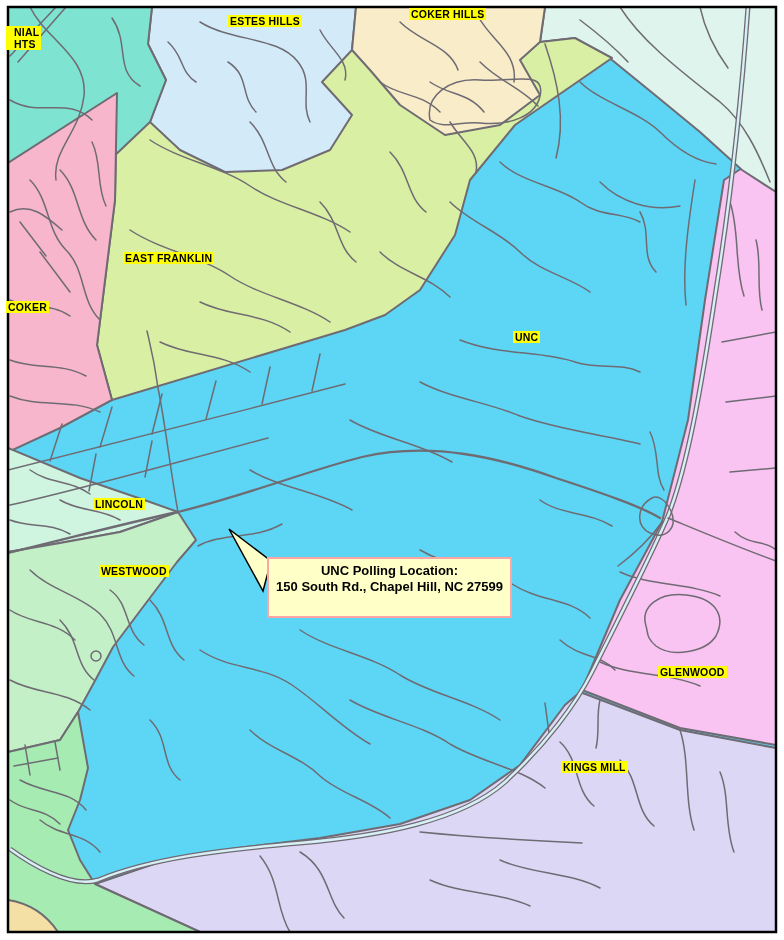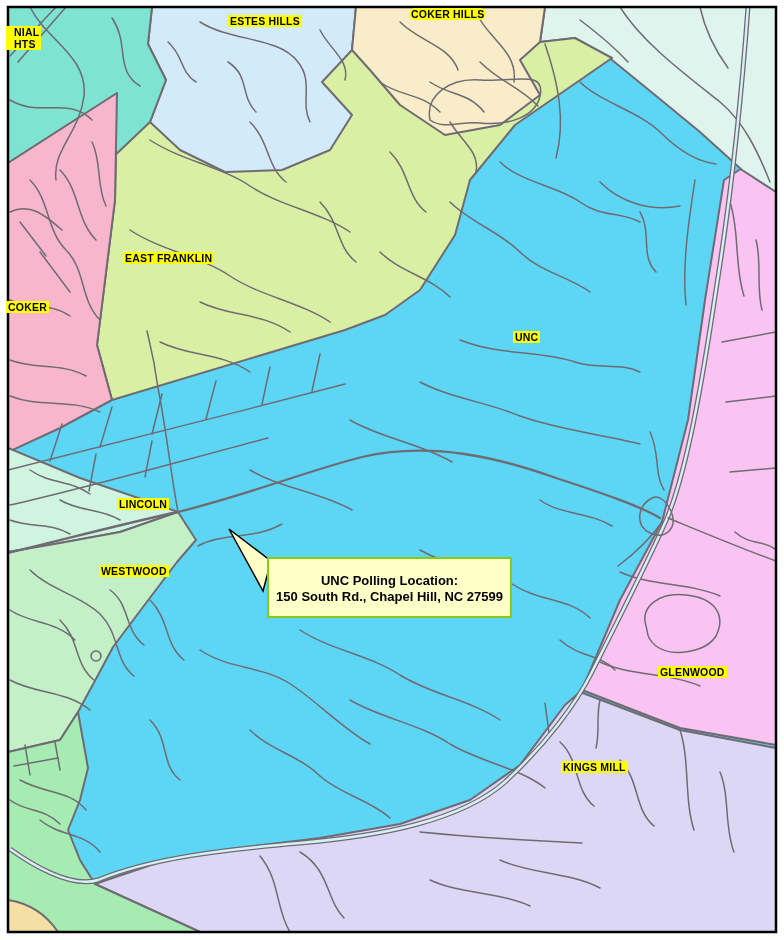--- a/index.html
+++ b/index.html
@@ -15,23 +15,23 @@
   .hw-inner{fill:none;stroke:#D8F0F5;stroke-width:2.4;}
   .frame{fill:none;stroke:#000000;stroke-width:2.5;}
   .precinct-label{
     position:absolute;background:#FFFF00;color:#000;
     font-weight:bold;font-size:10.5px;line-height:12px;
     padding:0 2px;white-space:nowrap;letter-spacing:0.2px;
   }
   .precinct-label.two-line span{display:block;width:fit-content;background:#FFFF00;}
   .callout{
     position:absolute;left:267px;top:557px;width:245px;height:61px;
-    background:#FFFFC8;border:2px solid #84cc16;box-sizing:border-box;
+    background:#FFFFC8;border:2px solid #fca5a5;box-sizing:border-box;
     text-align:center;font-weight:bold;font-size:13px;line-height:16px;
-    padding-top:14px;color:#000;
+    padding-top:4px;color:#000;
   }
 </style>
 </head>
 <body>
 
 <div class="map-root">
 
 <svg width="784" height="940" viewBox="0 0 784 940">
   <defs>
     <clipPath id="frameClip">
@@ -203,25 +203,25 @@
   </g>
 
   <rect class="frame" x="8" y="7" width="768" height="925"></rect>
 </svg>
 
 <div class="precinct-label two-line" style="left:6px;top:26px;padding-left:8px;">
   <span>NIAL</span>
   <span>HTS</span>
 </div>
 <div class="precinct-label" style="left:228px;top:15px;">ESTES HILLS</div>
-<div class="precinct-label" style="left:409px;top:8px;border-radius:6px;">COKER HILLS</div>
+<div class="precinct-label" style="left:409px;top:8px;">COKER HILLS</div>
 <div class="precinct-label" style="left:123px;top:252px;">EAST FRANKLIN</div>
 <div class="precinct-label" style="left:6px;top:301px;">COKER</div>
 <div class="precinct-label" style="left:513px;top:331px;">UNC</div>
-<div class="precinct-label" style="left:93px;top:498px;margin-left:24px;">LINCOLN</div>
+<div class="precinct-label" style="left:93px;top:498px;">LINCOLN</div>
 <div class="precinct-label" style="left:83px;top:565px;margin-left:16px;">WESTWOOD</div>
 <div class="precinct-label" style="left:658px;top:638px;margin-top:28px;">GLENWOOD</div>
 <div class="precinct-label" style="left:561px;top:761px;">KINGS MILL</div>
 
 <div class="callout">
   <div>UNC Polling Location:</div>
   <div>150 South Rd., Chapel Hill, NC 27599</div>
 </div>
 
 </div>

